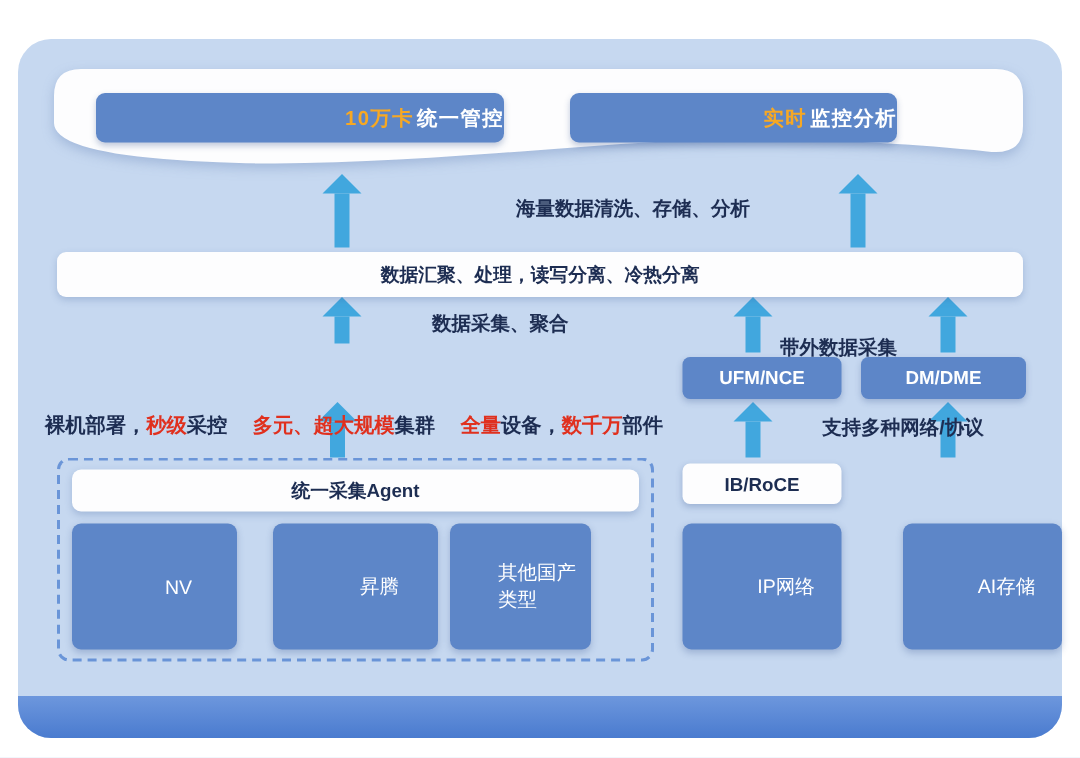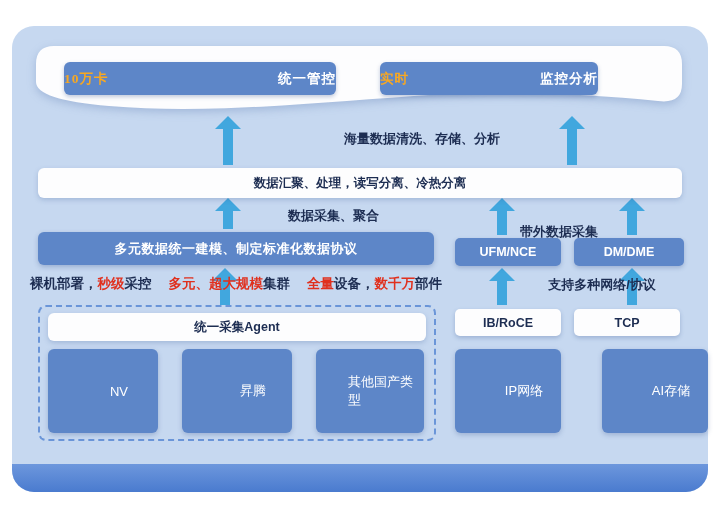--- a/index.html
+++ b/index.html
@@ -4,23 +4,23 @@
 <style>
   html,body{margin:0;padding:0;width:720px;height:505px;background:#ffffff;
     font-family:"Liberation Sans","DejaVu Sans",sans-serif;overflow:hidden;}
   .panel{position:absolute;left:12px;top:26px;width:696px;height:466px;
     background:var(--c-panel_bg,#c6d8f0);border-radius:22px;}
   .abs{position:absolute;box-sizing:border-box;}
 
   
   .cloud{left:22px;top:18px;width:650px;height:74px;z-index:1;}
   .cloud svg{display:block;width:100%;height:100%;filter:drop-shadow(0 3px 4px rgba(70,100,160,.28));}
-  .cloud-btn{display:flex;align-items:center;justify-content:space-between;z-index:3;
+  .cloud-btn{display:flex;align-items:center;justify-content:flex-end;z-index:3;
     background:var(--c-blue_box,#5d86c8);border-radius:6px;color:#ffffff;
-    font-weight:bold;font-size:13.5px;letter-spacing:1px;box-shadow:0 2px 4px rgba(50,80,140,.3);font-family:Liberation Serif, serif;}
+    font-weight:bold;font-size:13.5px;letter-spacing:1px;box-shadow:0 2px 4px rgba(50,80,140,.3);}
   .cloud-btn .hl{color:var(--c-orange,#f7a823);margin-right:2px;}
 
   
   .arrow{position:absolute;width:26px;display:flex;flex-direction:column;align-items:center;z-index:0;}
   .arrow::before{content:"";width:0;height:0;border-left:13px solid transparent;
     border-right:13px solid transparent;border-bottom:13px solid var(--c-arrow,#41a7de);}
   .arrow::after{content:"";width:10px;height:var(--h,30px);background:var(--c-arrow,#41a7de);}
 
   
   .white-bar{background:#fdfdfe;border-radius:6px;display:flex;align-items:center;justify-content:center;
@@ -73,21 +73,20 @@
 
   <div class="abs white-bar" style="left:26px;top:142px;width:644px;height:30px;">数据汇聚、处理，读写分离、冷热分离</div>
 
   <div class="abs lbl" style="left:276px;top:181px;">数据采集、聚合</div>
   <div class="abs lbl" style="left:508px;top:178px;margin-top:19px;">带外数据采集</div>
 
   <div class="arrow" style="left:203px;top:172px;--h:18px;"></div>
   <div class="arrow" style="left:477px;top:172px;--h:24px;"></div>
   <div class="arrow" style="left:607px;top:172px;--h:24px;"></div>
 
-  <div class="abs blue-bar" style="left:26px;top:206px;width:396px;height:33px;">多元数据统一建模、制定标准化数据协议</div>
 
   <div class="abs small-btn blue" style="left:443px;top:212px;width:106px;height:28px;">UFM/NCE</div>
   <div class="abs small-btn blue" style="left:562px;top:212px;width:110px;height:28px;">DM/DME</div>
 
   <div class="abs features" style="left:18px;top:249px;width:412px;">
     <span>
       <span class="dark">裸机部署，</span><span class="red">秒级</span><span class="dark">采控</span>
     </span>
     <span>
       <span class="red">多元、超大规模</span><span class="dark">集群</span>
@@ -99,21 +98,20 @@
   <div class="abs lbl" style="left:525px;top:250px;width:130px;text-align:center;">支持多种网络/协议</div>
 
   <div class="arrow" style="left:200px;top:242px;--h:24px;"></div>
   <div class="arrow" style="left:477px;top:242px;--h:24px;"></div>
   <div class="arrow" style="left:607px;top:242px;--h:24px;"></div>
 
   <div class="abs dashed-box" style="left:26px;top:279px;width:398px;height:136px;"></div>
   <div class="abs white-bar" style="left:36px;top:287px;width:378px;height:28px;">统一采集Agent</div>
   <div class="abs blue-box" style="left:36px;top:323px;width:110px;height:84px;">NV</div>
   <div class="abs blue-box" style="left:170px;top:323px;width:110px;height:84px;">昇腾</div>
-  <div class="abs blue-box" style="left:304px;top:323px;width:108px;height:84px;">其他国产类型</div>
+  <div class="abs blue-box" style="left:288px;top:323px;width:94px;height:84px;">其他国产类型</div>
 
   <div class="abs small-btn white" style="left:443px;top:283px;width:106px;height:27px;">IB/RoCE</div>
-  <div class="abs small-btn white" style="left:562px;top:283px;width:106px;height:27px;">TCP</div>
   <div class="abs blue-box" style="left:443px;top:323px;width:106px;height:84px;">IP网络</div>
   <div class="abs blue-box" style="left:562px;top:323px;width:106px;height:84px;margin-left:28px;">AI存储</div>
 
   <div class="abs bottom-strip"></div>
 </div>
 
 </body></html>

